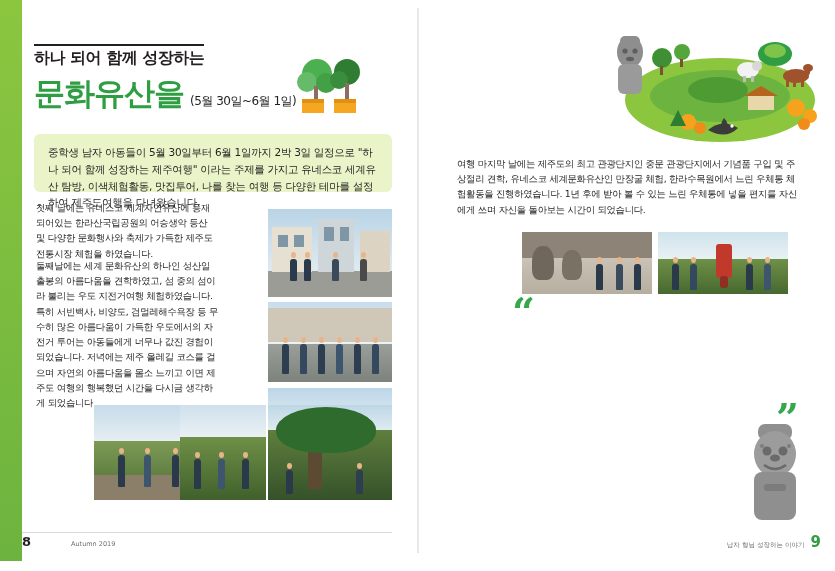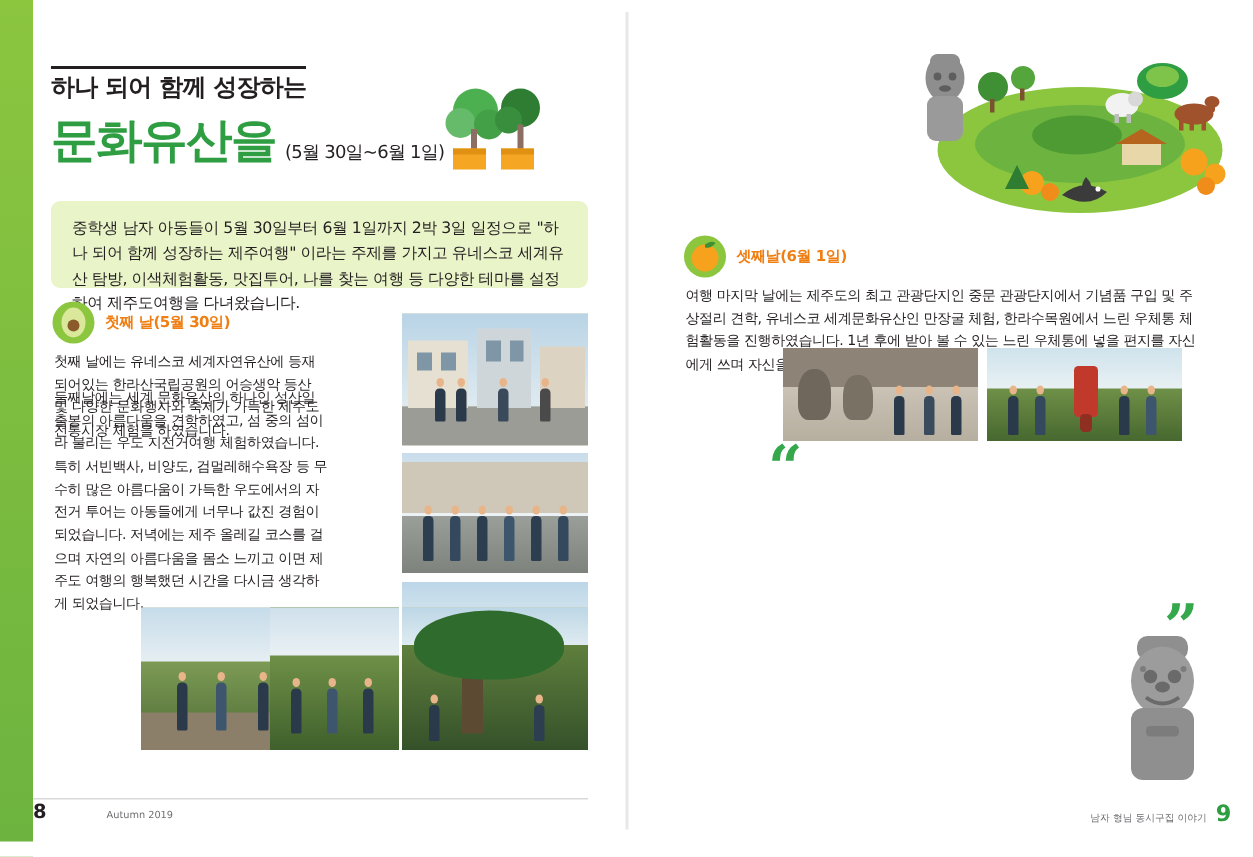--- a/index.html
+++ b/index.html
@@ -214,30 +214,20 @@
       <circle cx="88" cy="104" r="8" fill="#f6a21d"></circle>
       <circle cx="100" cy="110" r="6" fill="#f08c1a"></circle>
 
       <path d="M70 108 l8 -16 l8 16 z" fill="#2f7d32"></path>
     </svg>
   </div>
 
   <div class="intro">중학생 남자 아동들이 5월 30일부터 6월 1일까지 2박 3일 일정으로 "하나 되어 함께 성장하는 제주여행" 이라는 주제를 가지고 유네스코 세계유산 탐방, 이색체험활동, 맛집투어, 나를 찾는 여행 등 다양한 테마를 설정하여 제주도여행을 다녀왔습니다.</div>
 
   <div class="day" id="day1">
-    <div class="badge">
-      <span class="ico">
-        <svg width="30" height="30" viewBox="0 0 30 30">
-          <circle cx="15" cy="15" r="14" fill="#8cc63f"></circle>
-          <ellipse cx="15" cy="15" rx="8" ry="10" fill="#d9e89a"></ellipse>
-          <circle cx="15" cy="17" r="4" fill="#8b5a2b"></circle>
-        </svg>
-      </span>
-      <span class="ttl">첫째 날(5월 30일)</span>
-    </div>
     <div class="body">첫째 날에는 유네스코 세계자연유산에 등재되어있는 한라산국립공원의 어승생악 등산 및 다양한 문화행사와 축제가 가득한 제주도 전통시장 체험을 하였습니다.</div>
   </div>
 
   <div class="day" id="day2">
     <div class="body">둘째날에는 세계 문화유산의 하나인 성산일출봉의 아름다움을 견학하였고, 섬 중의 섬이라 불리는 우도 지전거여행 체험하였습니다. 특히 서빈백사, 비양도, 검멀레해수욕장 등 무수히 많은 아름다움이 가득한 우도에서의 자전거 투어는 아동들에게 너무나 값진 경험이 되었습니다.
 저녁에는 제주 올레길 코스를 걸으며 자연의 아름다움을 몸소 느끼고 이면 제주도 여행의 행복했던 시간을 다시금 생각하게 되었습니다.</div>
   </div>
 
   <div class="photo bldg" style="left:268px;top:209px;width:124px;height:88px;">
     <div class="sky"></div>
@@ -300,30 +290,20 @@
   <div class="photo" style="left:268px;top:405px;width:124px;height:95px;">
     <div class="sky" style="height:30%;background:linear-gradient(180deg,#bdd7e6,#e4eef2);"></div>
     <div class="ground" style="height:74%;background:linear-gradient(180deg,#5f7f3d,#35512a);"></div>
     <div class="trunk" style="left:40px;top:12px;width:14px;height:72px;background:#5d4a33;"></div>
     <div class="tree" style="left:8px;top:2px;width:100px;height:46px;background:#2f6b2c;"></div>
     <div class="fig" style="left:18px;bottom:6%;height:24px;"></div>
     <div class="fig" style="left:88px;bottom:6%;height:24px;background:#2c3e50;"></div>
   </div>
 
   <div class="day" id="day3">
-    <div class="badge">
-      <span class="ico">
-        <svg width="30" height="30" viewBox="0 0 30 30">
-          <circle cx="15" cy="15" r="14" fill="#8cc63f"></circle>
-          <circle cx="15" cy="16" r="9" fill="#f6a21d"></circle>
-          <path d="M15 7 q4 -3 7 -1 q-3 4 -7 3 Z" fill="#3f8f35"></path>
-        </svg>
-      </span>
-      <span class="ttl">셋째날(6월 1일)</span>
-    </div>
     <div class="body">여행 마지막 날에는 제주도의 최고 관광단지인 중문 관광단지에서 기념품 구입 및 주상절리 견학, 유네스코 세계문화유산인 만장굴 체험, 한라수목원에서 느린 우체통 체험활동을 진행하였습니다. 1년 후에 받아 볼 수 있는 느린 우체통에 넣을 편지를 자신에게 쓰며 자신을 돌아보는 시간이 되었습니다.</div>
   </div>
 
   <div class="photo" style="left:522px;top:232px;width:130px;height:62px;">
     <div class="indoor"></div>
     <div class="wall" style="left:0;top:0;width:130px;height:26px;background:#8d8377;"></div>
     <div class="rock" style="left:10px;top:14px;width:22px;height:34px;background:#6f675c;"></div>
     <div class="rock" style="left:40px;top:18px;width:20px;height:30px;background:#7a7165;"></div>
     <div class="fig" style="left:74px;bottom:6%;height:26px;background:#2b3a4a;"></div>
     <div class="fig" style="left:94px;bottom:6%;height:26px;background:#394b5c;"></div>
@@ -359,18 +339,18 @@
       <circle cx="49" cy="28" r="2" fill="#7c7c7c"></circle>
     </svg>
   </div>
 
   <div class="foot-rule"></div>
   <div class="pg-left">
     <span class="num">8</span>
     <span class="txt">Autumn 2019</span>
   </div>
   <div class="pg-right">
-    <span class="txt">남자 형님 동시구집 이야기</span>
+    <span class="txt">남자 형님 성장하는 이야기</span>
     <span class="num">9</span>
   </div>
 
   <div class="bottom-band"></div>
 </div>
 
 </body></html>

